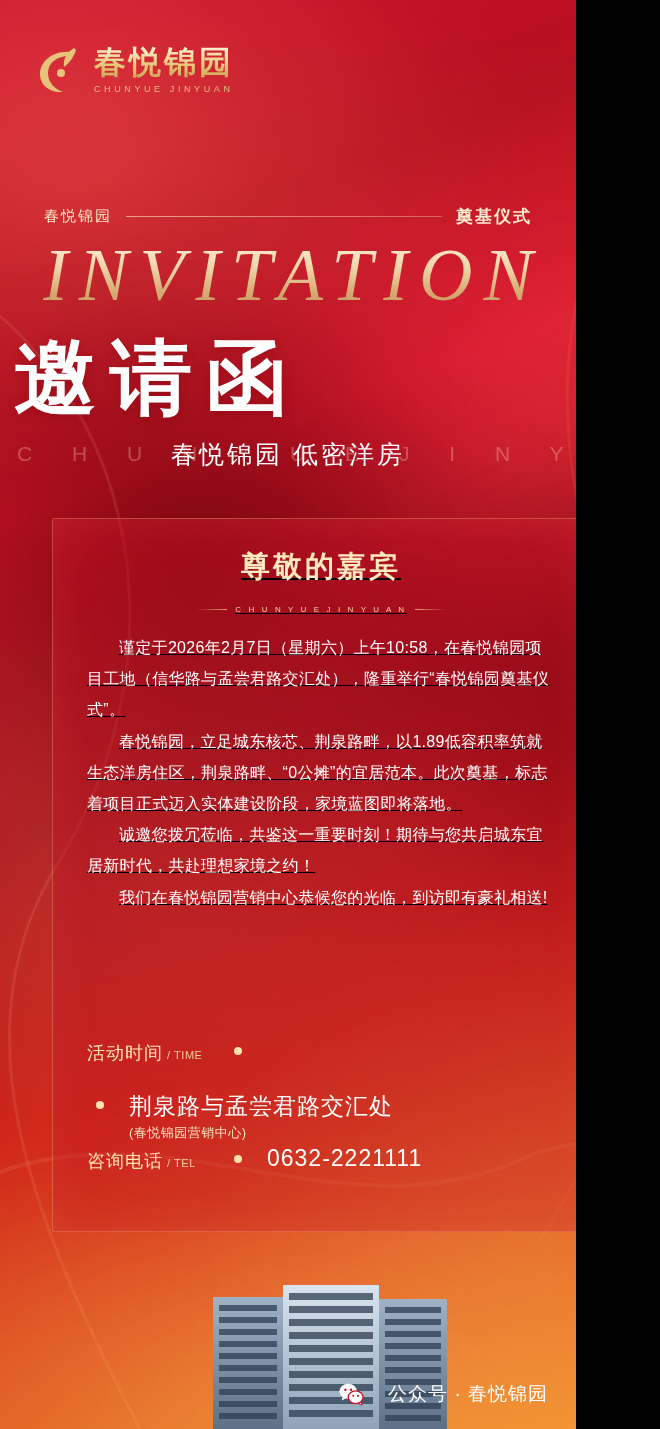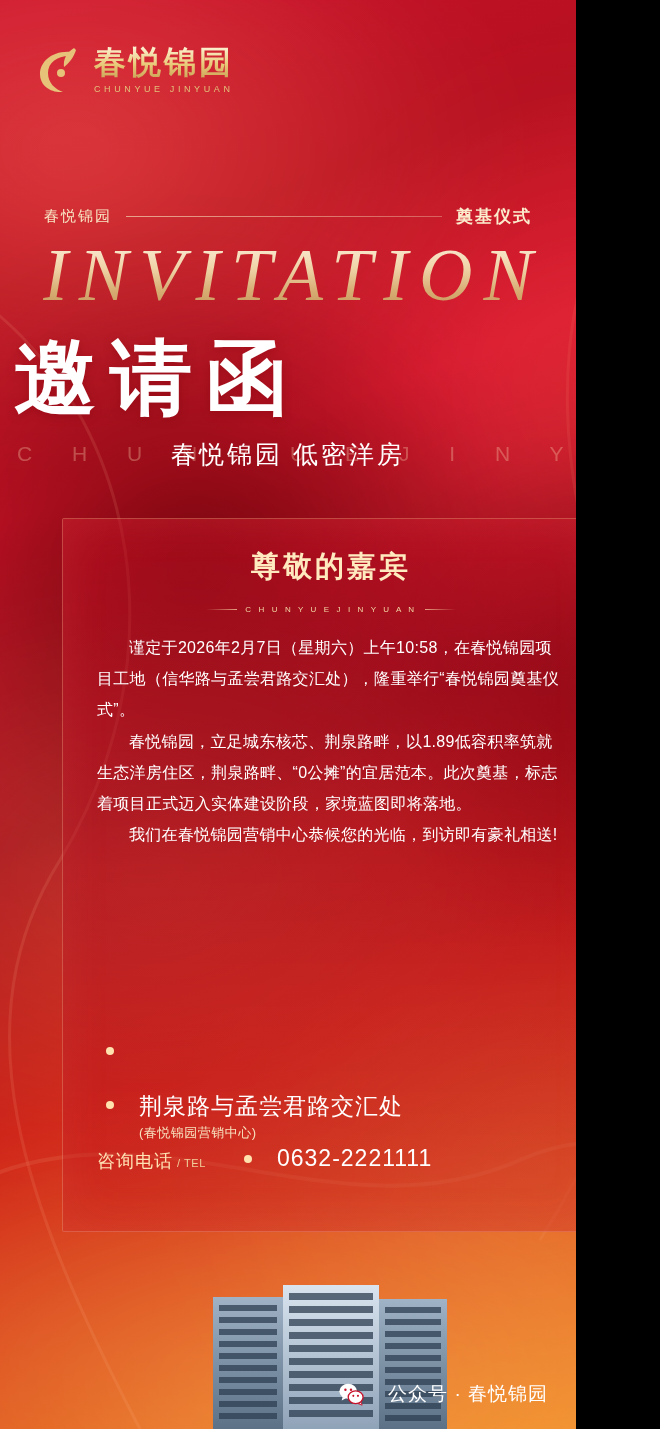--- a/index.html
+++ b/index.html
@@ -132,27 +132,28 @@
     display: inline-block;
     font-size: 25px;
     letter-spacing: 3px;
     color: #ffffff;
     padding: 0 10px;
   }
 
   
   .card {
     position: absolute;
-    left: 62px; top: 518px;
+    left: 52px; top: 518px;
     width: 536px;
     height: 712px;
     background: linear-gradient(180deg, rgba(196,17,38,.50) 0%, rgba(176,13,32,.42) 55%, rgba(196,24,32,.36) 100%);
     border: 1px solid rgba(255,221,170,.28);
     border-radius: 2px;
     box-shadow: inset 0 0 50px rgba(255,170,120,.10);
+    text-decoration: underline;
   }
   .card-title {
     margin-top: 28px;
     text-align: center;
     font-size: 29px;
     font-weight: bold;
     letter-spacing: 3px;
     color: #ffe9bf;
   }
   .card-divider {
@@ -324,26 +325,30 @@
 
     <div class="card-divider">
       <div class="ln"></div>
       <div class="mini">C H U N Y U E   J I N Y U A N</div>
       <div class="ln r"></div>
     </div>
 
     <div class="body-text">
       <p>谨定于2026年2月7日（星期六）上午10:58，在春悦锦园项目工地（信华路与孟尝君路交汇处），隆重举行“春悦锦园奠基仪式”。</p>
       <p>春悦锦园，立足城东核芯、荆泉路畔，以1.89低容积率筑就生态洋房住区，荆泉路畔、“0公摊”的宜居范本。此次奠基，标志着项目正式迈入实体建设阶段，家境蓝图即将落地。</p>
+      <p>诚邀您拨冗莅临，共鉴这一重要时刻！期待与您共启城东宜居新时代，共赴理想家境之约！</p>
       <p>我们在春悦锦园营销中心恭候您的光临，到访即有豪礼相送!</p>
     </div>
 
     <div class="info">
 
       <div class="info-row">
+        <div class="info-label">
+          <span>活动时间</span><span class="en">/ TIME</span>
+        </div>
         <div class="info-axis">
           <span class="dot"></span>
           <span class="line"></span>
         </div>
       </div>
 
       <div class="info-row">
         <div class="info-axis">
           <span class="dot"></span>
           <span class="line"></span>

